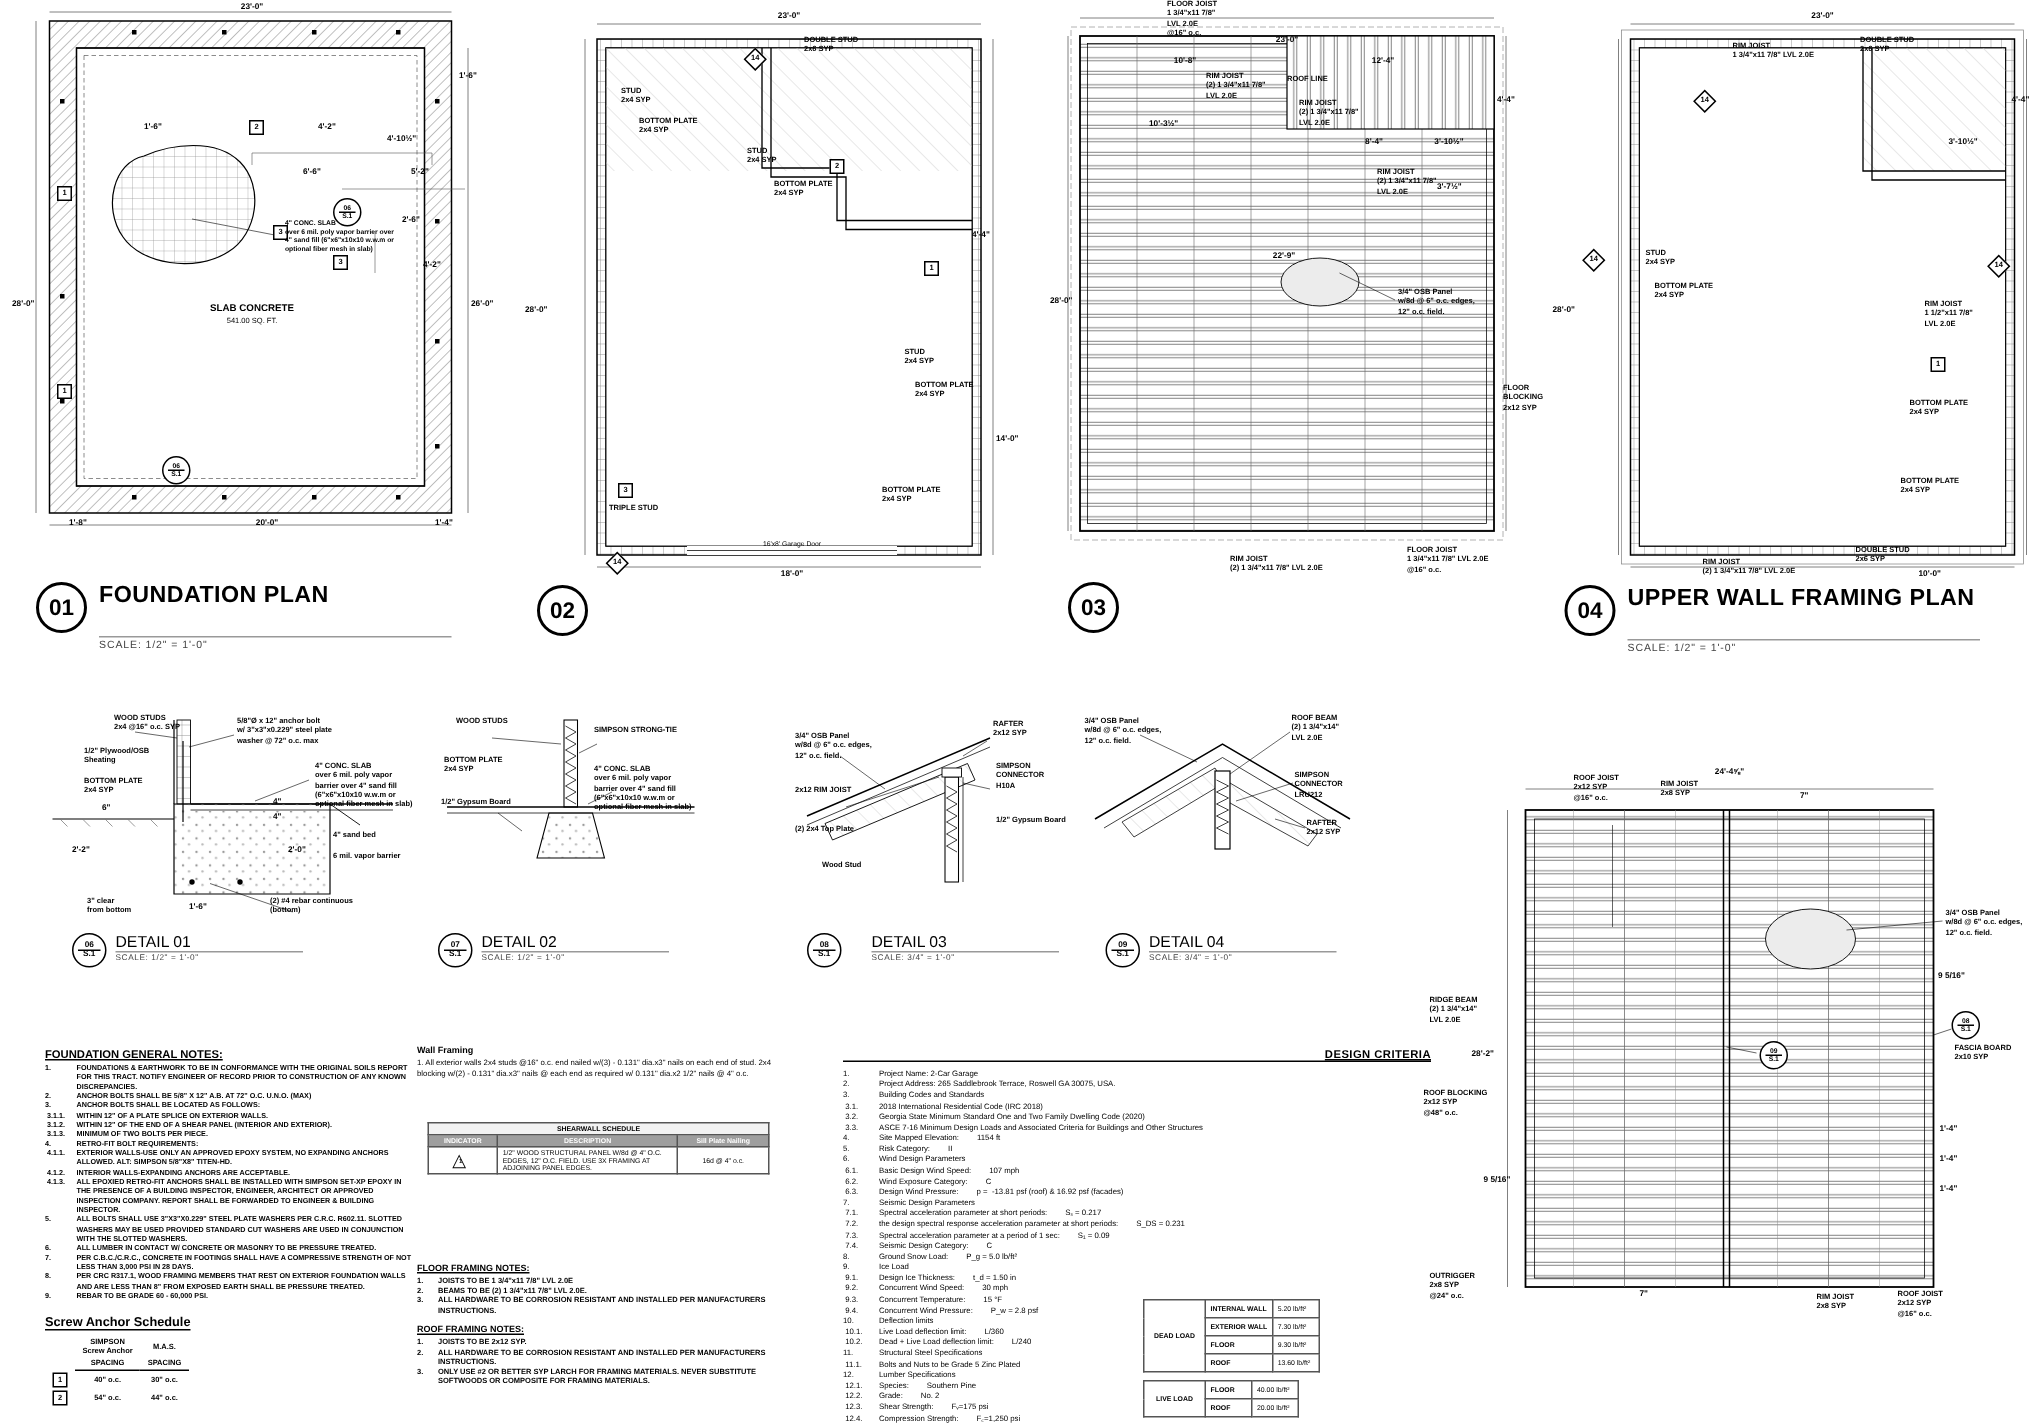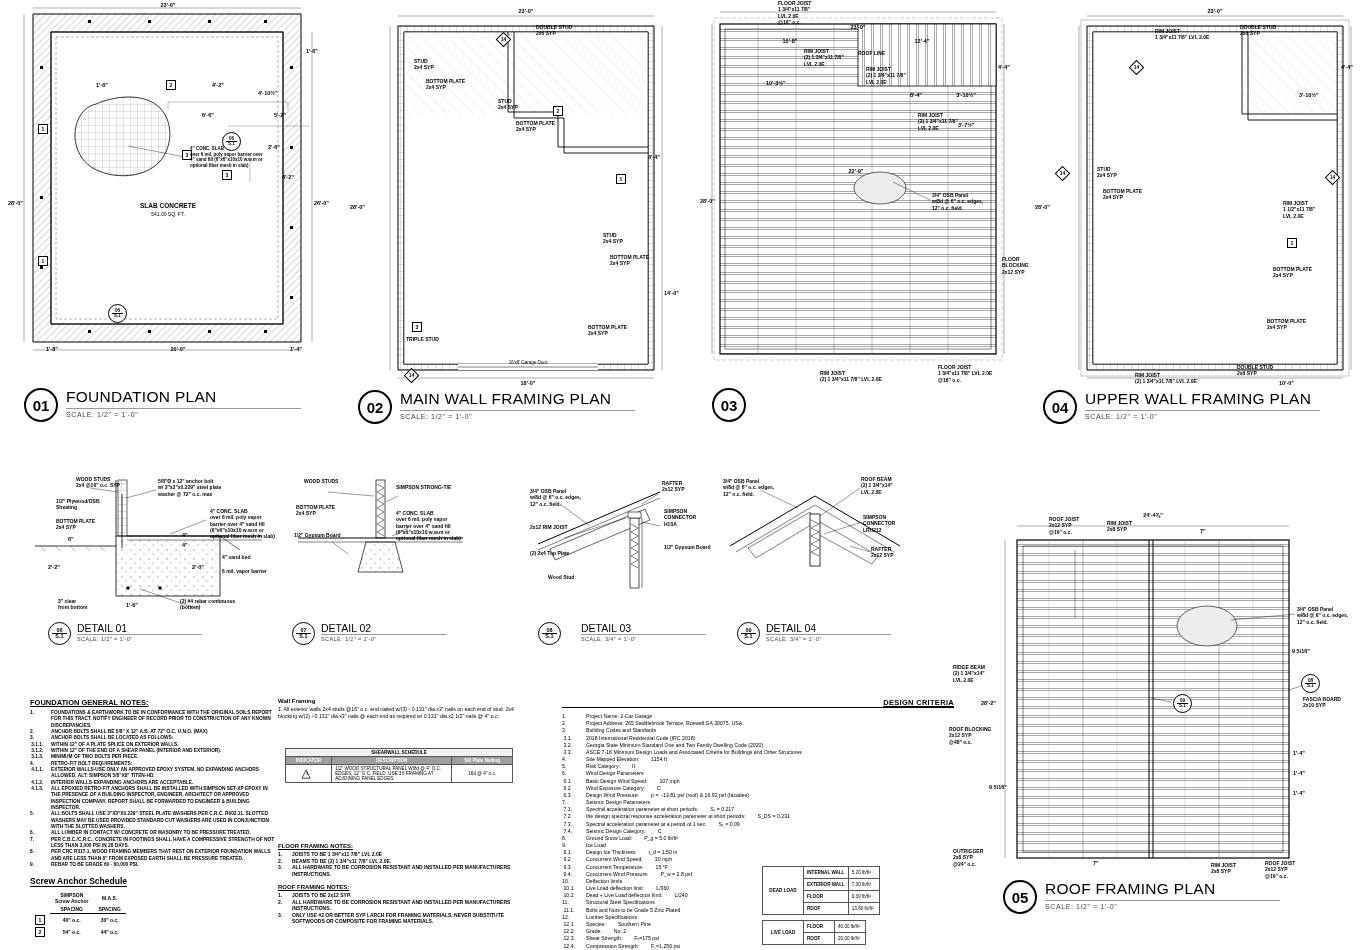--- a/index.html
+++ b/index.html
@@ -11,21 +11,21 @@
   .c{transform:translateX(-50%)}
   .dim{font-size:5.5px;font-weight:bold}
   .tiny{font-size:4.5px}
   .sq{position:absolute;width:8px;height:8px;border:0.7px solid #000;background:#fff;font-size:5px;line-height:8px;text-align:center;font-weight:bold}
   .dia{position:absolute;width:9px;height:9px;border:0.8px solid #000;background:#fff;transform:rotate(45deg)}
   .dia b{display:block;transform:rotate(-45deg);font-size:5px;font-weight:bold;line-height:9px;text-align:center}
   .bub{position:absolute;width:17px;height:17px;border:0.9px solid #000;border-radius:50%;background:#fff;display:flex;flex-direction:column;align-items:center;justify-content:center;font-size:4.5px;font-weight:bold;line-height:1}
   .bub s{text-decoration:none;border-top:0.7px solid #000;padding:0 2px}
   .ptitle{position:absolute;display:flex;align-items:flex-start;gap:8px}
   .pnum{width:30px;height:30px;border:2.2px solid #000;border-radius:50%;font-size:15px;font-weight:800;display:flex;align-items:center;justify-content:center;background:#fff;flex:none}
-  .pname{font-size:15.5px;font-weight:400;letter-spacing:0.3px;border-bottom:0.9px solid #999;padding-bottom:2px;min-width:235px;white-space:nowrap}
+  .pname{font-size:15.5px;font-weight:700;letter-spacing:0.3px;border-bottom:0.9px solid #999;padding-bottom:18px;min-width:235px;white-space:nowrap}
   .pscale{font-size:7px;color:#444;margin-top:2px;letter-spacing:0.6px}
   .dnum{width:21px;height:21px;border:1px solid #000;border-radius:50%;display:flex;flex-direction:column;align-items:center;justify-content:center;font-size:5.5px;font-weight:bold;background:#fff;flex:none;line-height:1}
   .dnum s{border-top:0.6px solid #000;text-decoration:none;padding:0 3px}
   .dname{font-size:10.5px;font-weight:400;border-bottom:0.7px solid #999;min-width:125px;white-space:nowrap}
   .dscale{font-size:5.5px;color:#444;margin-top:1px;letter-spacing:0.4px}
   .nt{font-size:7.5px;font-weight:bold;text-decoration:underline;margin-bottom:3px;white-space:nowrap}
   .nt2{font-size:6px;font-weight:bold;text-decoration:underline;margin-bottom:2px}
   .nt3{font-size:8.5px;border-bottom:0.8px solid #000;display:inline-block;margin-bottom:4px}
   .fn-line{display:flex;font-size:4.8px;line-height:1.32;font-weight:bold}
   .fn-line .n{flex:none;width:21px;white-space:pre}
@@ -202,24 +202,20 @@
   <span class="L b" style="left:58px;top:330px">TRIPLE STUD</span>
   <span class="L b" style="left:240px;top:318px">BOTTOM PLATE
 2x4 SYP</span>
   <span class="L tiny c" style="left:180px;top:354px">16'x8' Garage Door</span>
   <div class="dia" style="left:58px;top:364px">
         <b>14</b>
       </div>
   <span class="L dim c" style="left:180px;top:374px">18'-0"</span>
   <div class="ptitle" style="left:10px;top:384px">
     <div class="pnum">02</div>
-    <div>
-          <div class="pname">MAIN WALL FRAMING PLAN</div>
-    <div class="pscale">SCALE: 1/2" = 1'-0"</div>
-        </div>
   </div>
 </div>
 
 <div class="panel" style="left:700px;top:0px;width:335px;height:424px">
   <svg style="left:8px;top:10px" width="310" height="356" viewBox="0 0 310 356">
     <rect x="6" y="8" width="288" height="342" fill="none" stroke="#999" stroke-width="0.5" stroke-dasharray="4,2"></rect>
     <rect x="12" y="14" width="276" height="330" fill="url(#joistA)" stroke="#000" stroke-width="1.2"></rect>
     <rect x="17" y="19" width="266" height="320" fill="none" stroke="#000" stroke-width="0.5"></rect>
     <line x1="50" y1="14" x2="50" y2="344" stroke="#666" stroke-width="0.4"></line>
     <line x1="88" y1="14" x2="88" y2="344" stroke="#666" stroke-width="0.4"></line>
@@ -548,27 +544,20 @@
   <span class="L dim" style="left:44px;top:286px">9 5/16"</span>
   <span class="L b" style="left:8px;top:350px">OUTRIGGER
 2x8 SYP
 @24" o.c.</span>
   <span class="L dim" style="left:148px;top:362px">7"</span>
   <span class="L b" style="left:266px;top:364px">RIM JOIST
 2x8 SYP</span>
   <span class="L b" style="left:320px;top:362px">ROOF JOIST
 2x12 SYP
 @16" o.c.</span>
-  <div class="ptitle" style="left:58px;top:382px">
-    <div class="pnum">05</div>
-    <div>
-          <div class="pname">ROOF FRAMING PLAN</div>
-    <div class="pscale">SCALE: 1/2" = 1'-0"</div>
-        </div>
-  </div>
 </div>
 
 <div class="panel" style="left:30px;top:698px;width:248px">
   <div class="nt">FOUNDATION GENERAL NOTES:</div>
   <div>
 
       <div class="fn-line">
         <span class="n">1.</span>
         <span class="t">FOUNDATIONS &amp; EARTHWORK TO BE IN CONFORMANCE WITH THE ORIGINAL SOILS REPORT FOR THIS TRACT. NOTIFY ENGINEER OF RECORD PRIOR TO CONSTRUCTION OF ANY KNOWN DISCREPANCIES.</span>
       </div>

